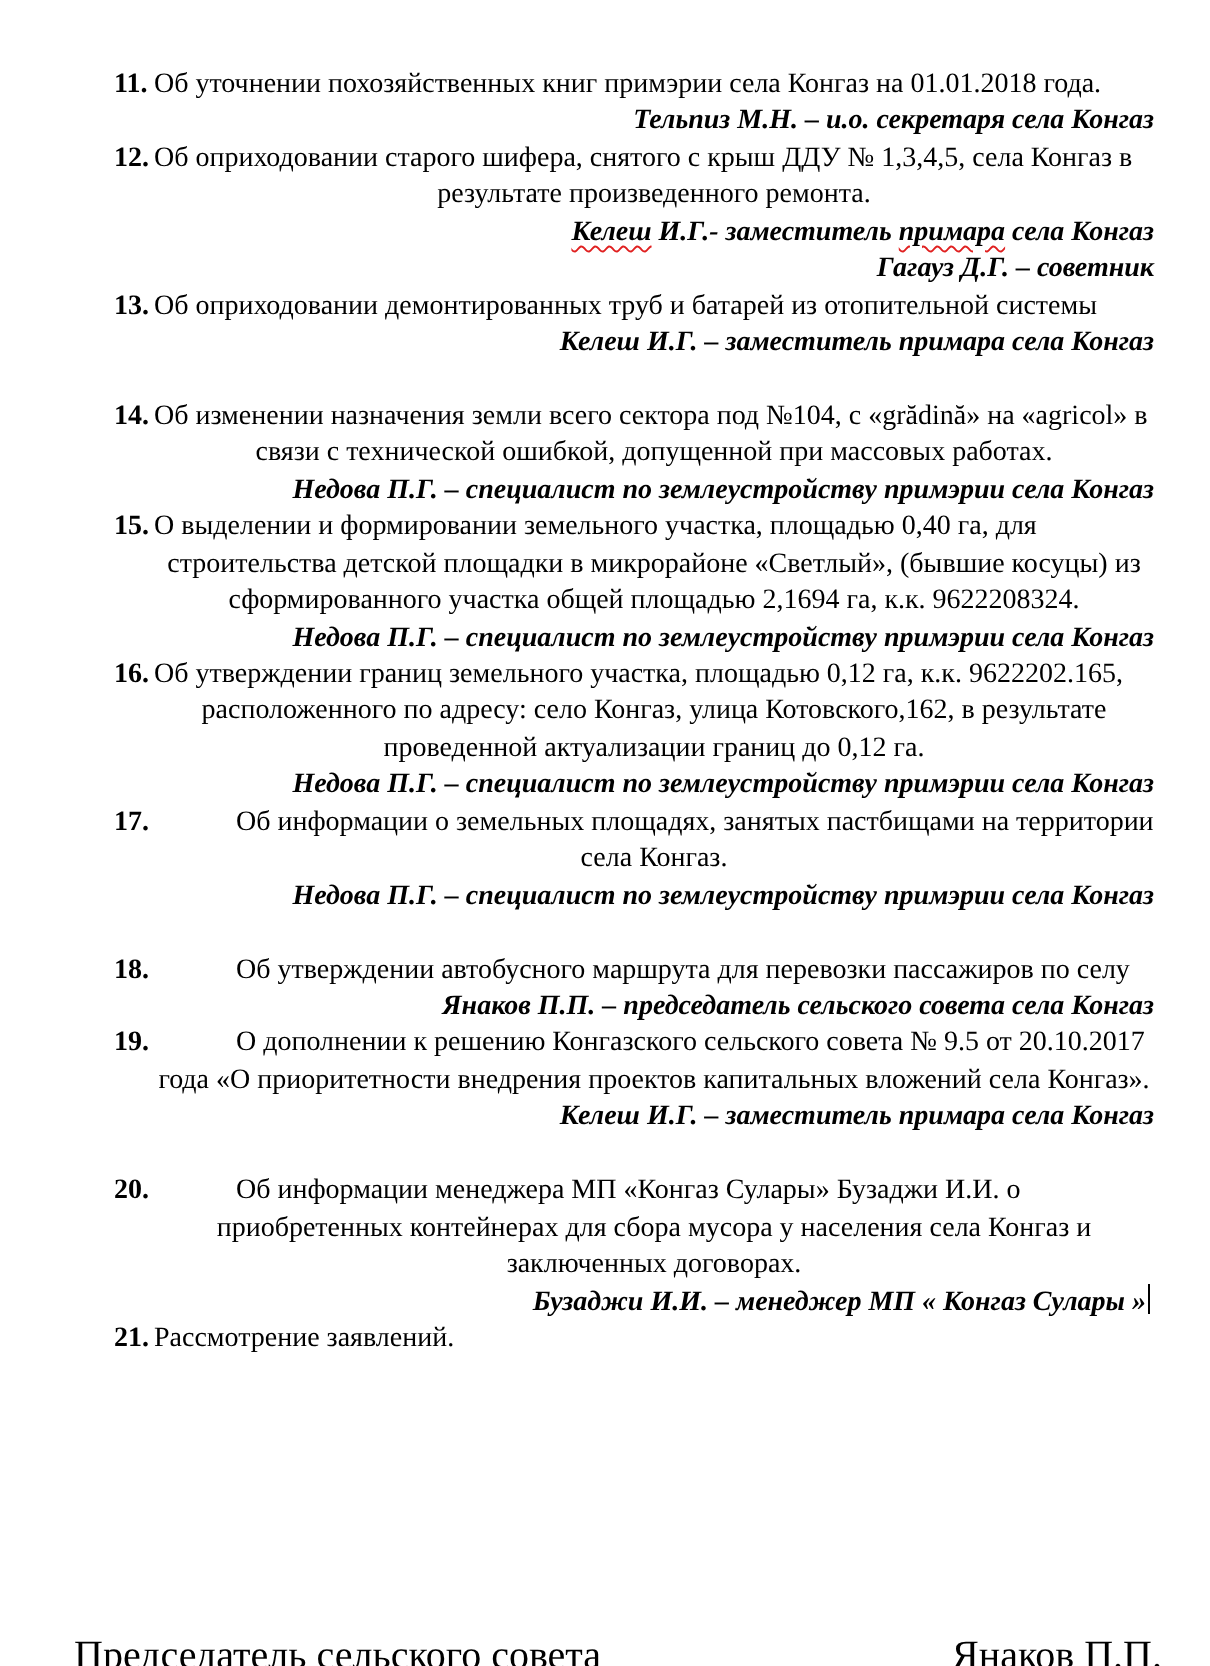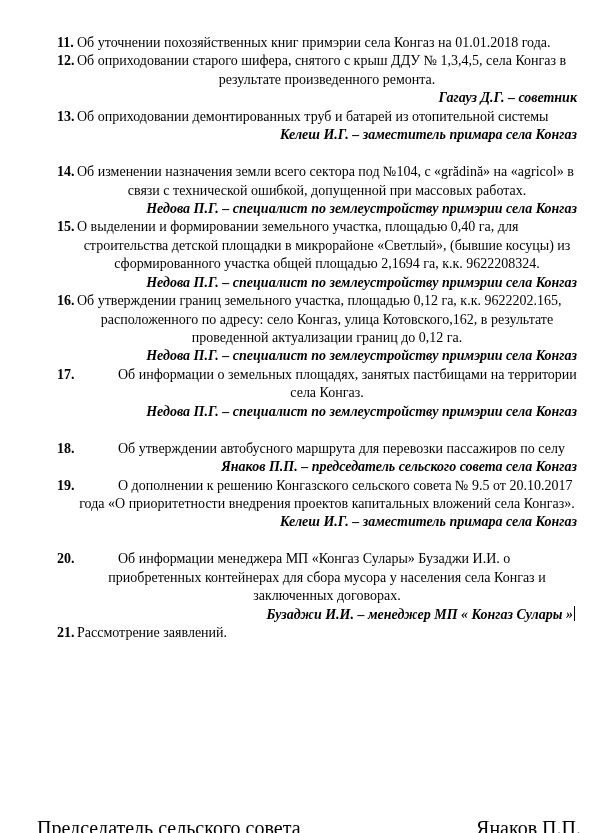--- a/index.html
+++ b/index.html
@@ -25,25 +25,27 @@
 </style>
 </head>
 <body>
 
 <div class="page">
   <div class="content">
 
     <div class="line">
       <span class="num">11.</span><span>Об уточнении похозяйственных книг примэрии села Конгаз на 01.01.2018 года.</span>
     </div>
+    <div class="line sig">Тельпиз М.Н. – и.о. секретаря села Конгаз</div>
 
     <div class="line">
       <span class="num">12.</span><span>Об оприходовании старого шифера, снятого с крыш  ДДУ № 1,3,4,5, села Конгаз в</span>
     </div>
     <div class="line cont">результате произведенного ремонта.</div>
+    <div class="line sig"><span class="squig-red">Келеш</span> И.Г.- заместитель <span class="squig-red">примара</span> села Конгаз</div>
     <div class="line sig">Гагауз Д.Г. – советник</div>
 
     <div class="line">
       <span class="num">13.</span><span>Об оприходовании демонтированных труб и батарей из отопительной системы</span>
     </div>
     <div class="line sig">Келеш И.Г. – заместитель примара села  Конгаз</div>
     <div class="blank"></div>
 
     <div class="line">
       <span class="num">14.</span><span>Об изменении назначения земли всего сектора под №104, с «grădină» на «agricol» в</span>

